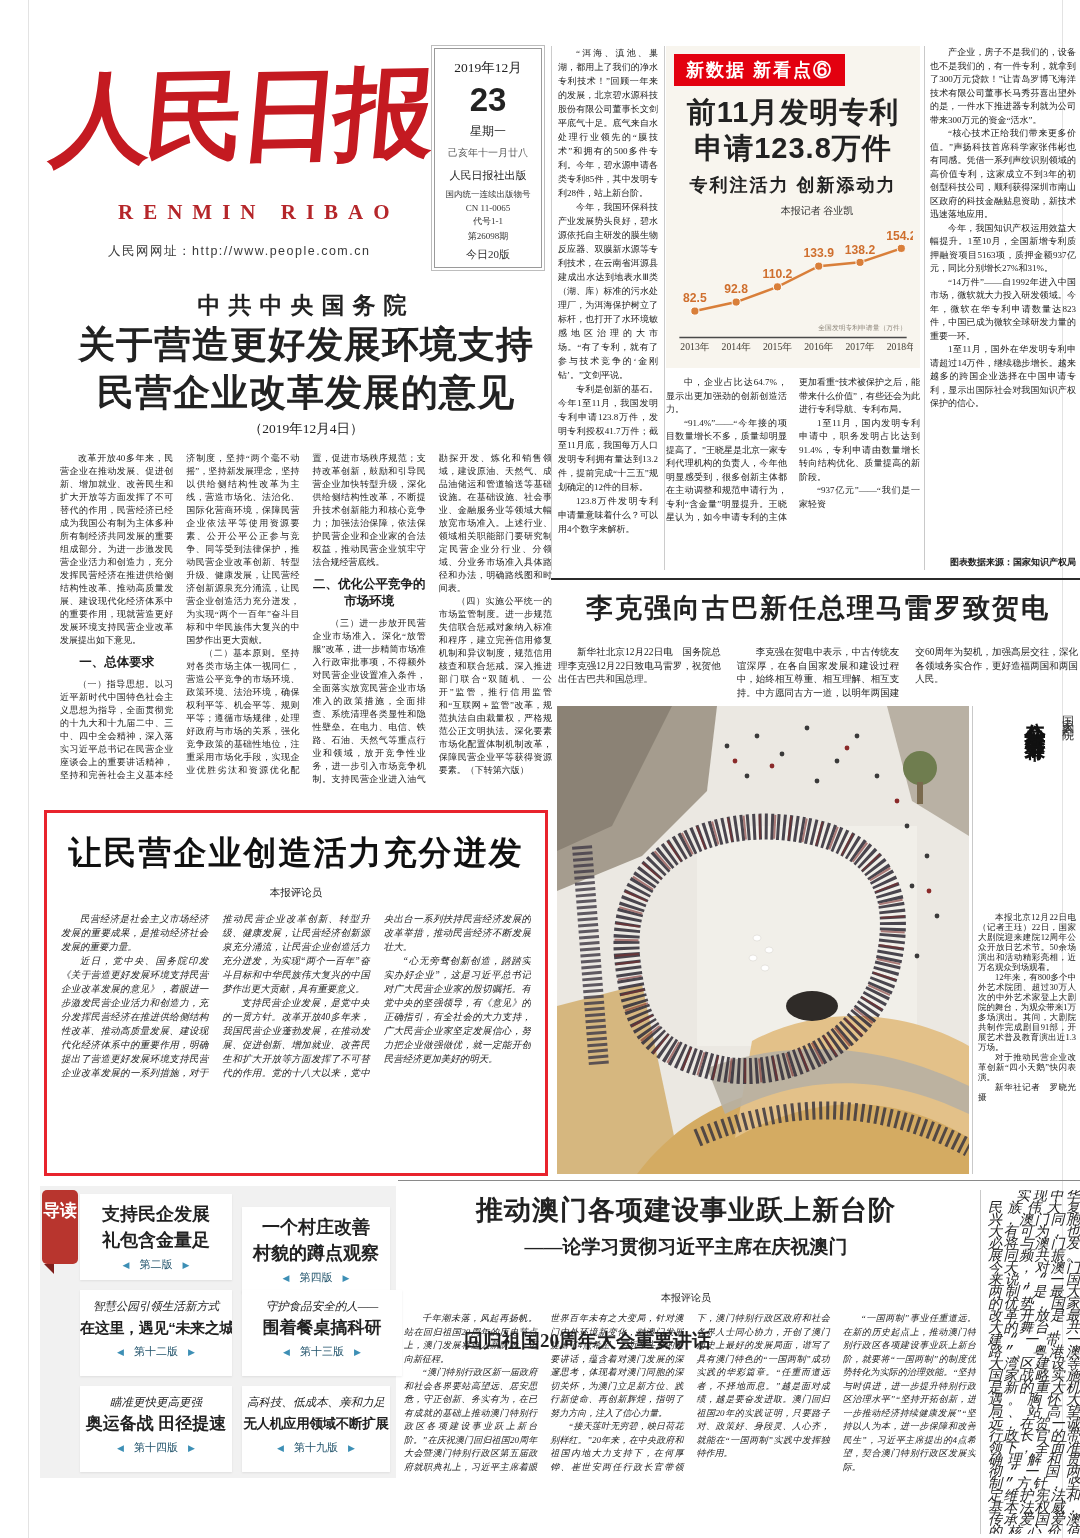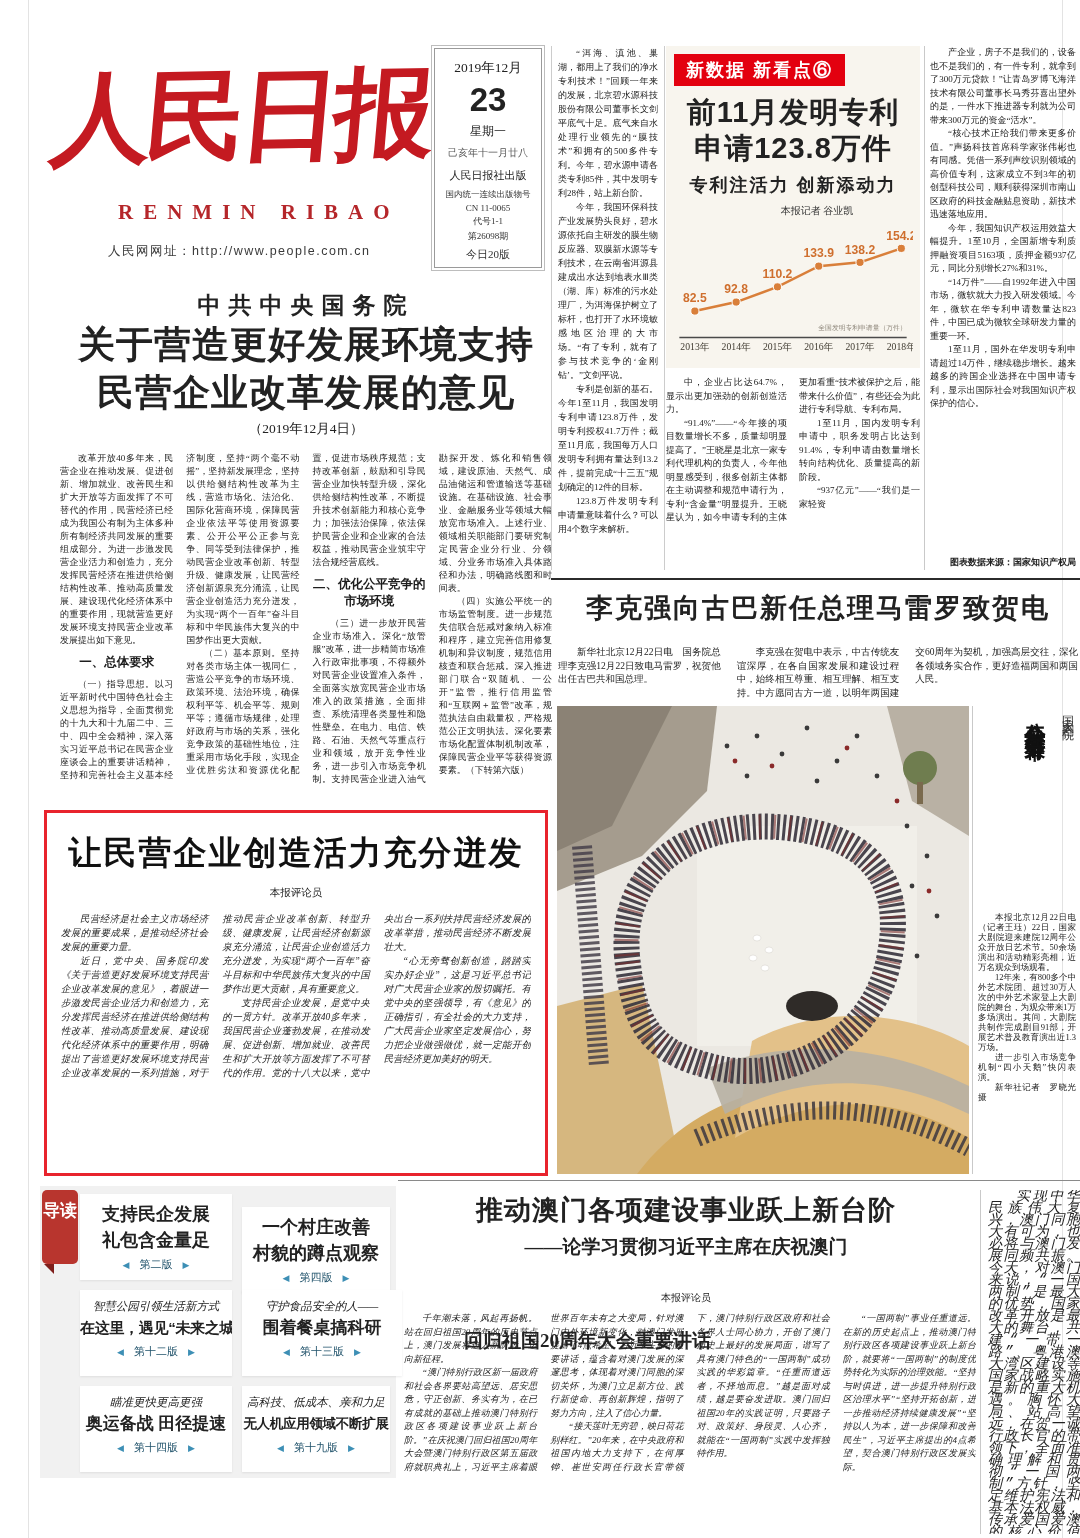--- a/index.html
+++ b/index.html
@@ -259,21 +259,21 @@
 
   <div class="vrule" style="left:972px;top:706px;height:468px"></div>
   <div class="theater">
     <div class="vhead">
       <div class="vkicker">国家大剧院</div>
       <div class="vtitle">公众开放日艺术节开幕</div>
     </div>
     <div class="t-body">
         <p>本报北京12月22日电（记者王珏）22日，国家大剧院迎来建院12周年公众开放日艺术节。50余场演出和活动精彩亮相，近万名观众到场观看。</p>
         <p>12年来，有800多个中外艺术院团、超过30万人次的中外艺术家登上大剧院的舞台，为观众带来1万多场演出。其间，大剧院共制作完成剧目91部，开展艺术普及教育演出近1.3万场。</p>
-        <p>进一步引入市场竞争机制“四小天鹅”快闪表演。</p>
+        <p>对于推动民营企业改革创新“四小天鹅”快闪表演。</p>
         <p>新华社记者　罗晓光摄</p>
       </div>
   </div>
 
   <div class="redbox">
     <div class="ed-head">让民营企业创造活力充分迸发</div>
     <div class="ed-by">本报评论员</div>
     <div class="ed-body">
         <p>民营经济是社会主义市场经济发展的重要成果，是推动经济社会发展的重要力量。</p>
         <p>近日，党中央、国务院印发《关于营造更好发展环境支持民营企业改革发展的意见》，着眼进一步激发民营企业活力和创造力，充分发挥民营经济在推进供给侧结构性改革、推动高质量发展、建设现代化经济体系中的重要作用，明确提出了营造更好发展环境支持民营企业改革发展的一系列措施，对于推动民营企业改革创新、转型升级、健康发展，让民营经济创新源泉充分涌流，让民营企业创造活力充分迸发，为实现“两个一百年”奋斗目标和中华民族伟大复兴的中国梦作出更大贡献，具有重要意义。</p>

